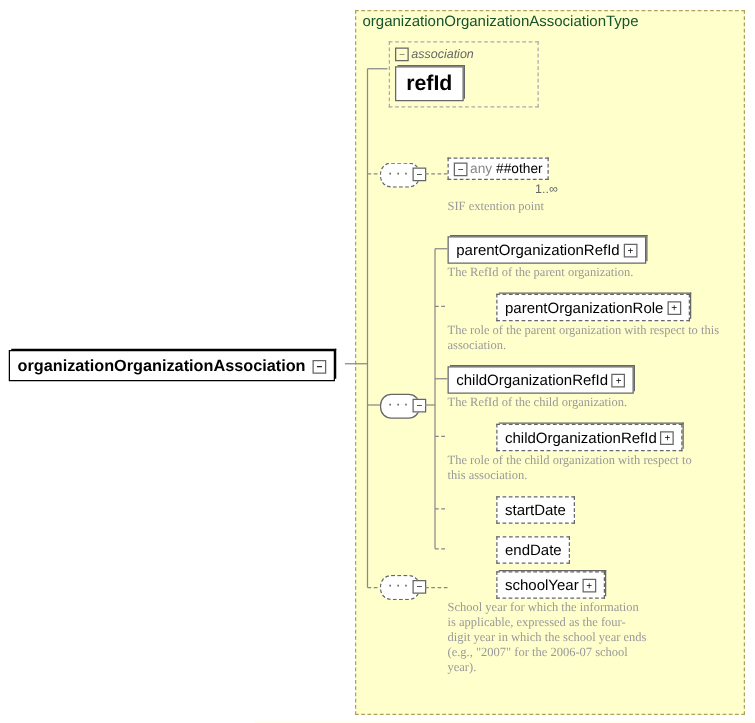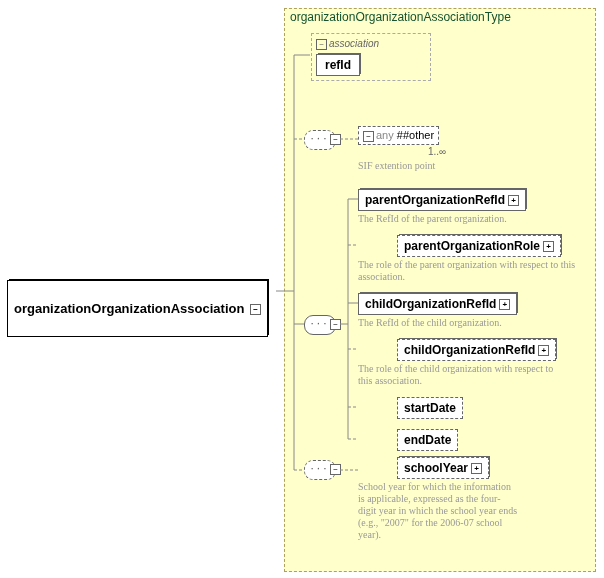--- a/index.html
+++ b/index.html
@@ -25,21 +25,21 @@
     top: 10px;
     font-size: 12px;
     color: #14532d;
   }
   .root-box {
     position: absolute;
     left: 7px;
     top: 280px;
     border: 1px solid #000;
     background: #fff;
-    padding: 20px 6px;
+    padding: 4px 6px;
     font-weight: bold;
     font-size: 13px;
   }
   .root-box::after {
     content: "";
     position: absolute;
     right: -2px;
     top: -2px;
     width: 100%;
     height: 100%;
@@ -77,21 +77,21 @@
     width:9px;height:9px;
     border:1px solid #666;
     font-size:8px;line-height:9px;text-align:center;
     margin-right:2px;
   }
   .elem {
     position: absolute;
     background: #fff;
     border: 1px solid #666;
     padding: 3px 6px;
-    font-weight: bold;
+    font-weight: normal;
     font-size: 12px;
     white-space: nowrap;
   }
   .elem.dashed {
     border-style: dashed;
     margin-left: 39px;
   }
   .elem.shadow::after {
     content: "";
     position: absolute;
@@ -177,21 +177,21 @@
 
 <div class="root-box">
   <span>organizationOrganizationAssociation</span>
   <span class="expand">−</span>
 </div>
 
 <div class="attrs-box">
   <div class="attrs-label">
     <span class="sq">−</span><span>association</span>
   </div>
-  <div style="border:1px solid #666;background:#fff;padding:3px 8px;margin-top:4px;font-weight:bold;font-size:12px;display:inline-block;position:relative;">
+  <div style="border:1px solid #666;background:#fff;padding:3px 8px;margin-top:4px;font-weight:bold;font-size:17px;display:inline-block;position:relative;">
     <span>refId</span>
     <span style="position:absolute;right:-2px;top:-2px;width:100%;height:100%;border-top:1px solid #666;border-right:1px solid #666;"></span>
   </div>
 </div>
 
 <div class="seq dashed" style="left:304px;top:130px">
   <span class="exp">−</span>
 </div>
 
 <div class="anybox" style="left:358px;top:126px">

